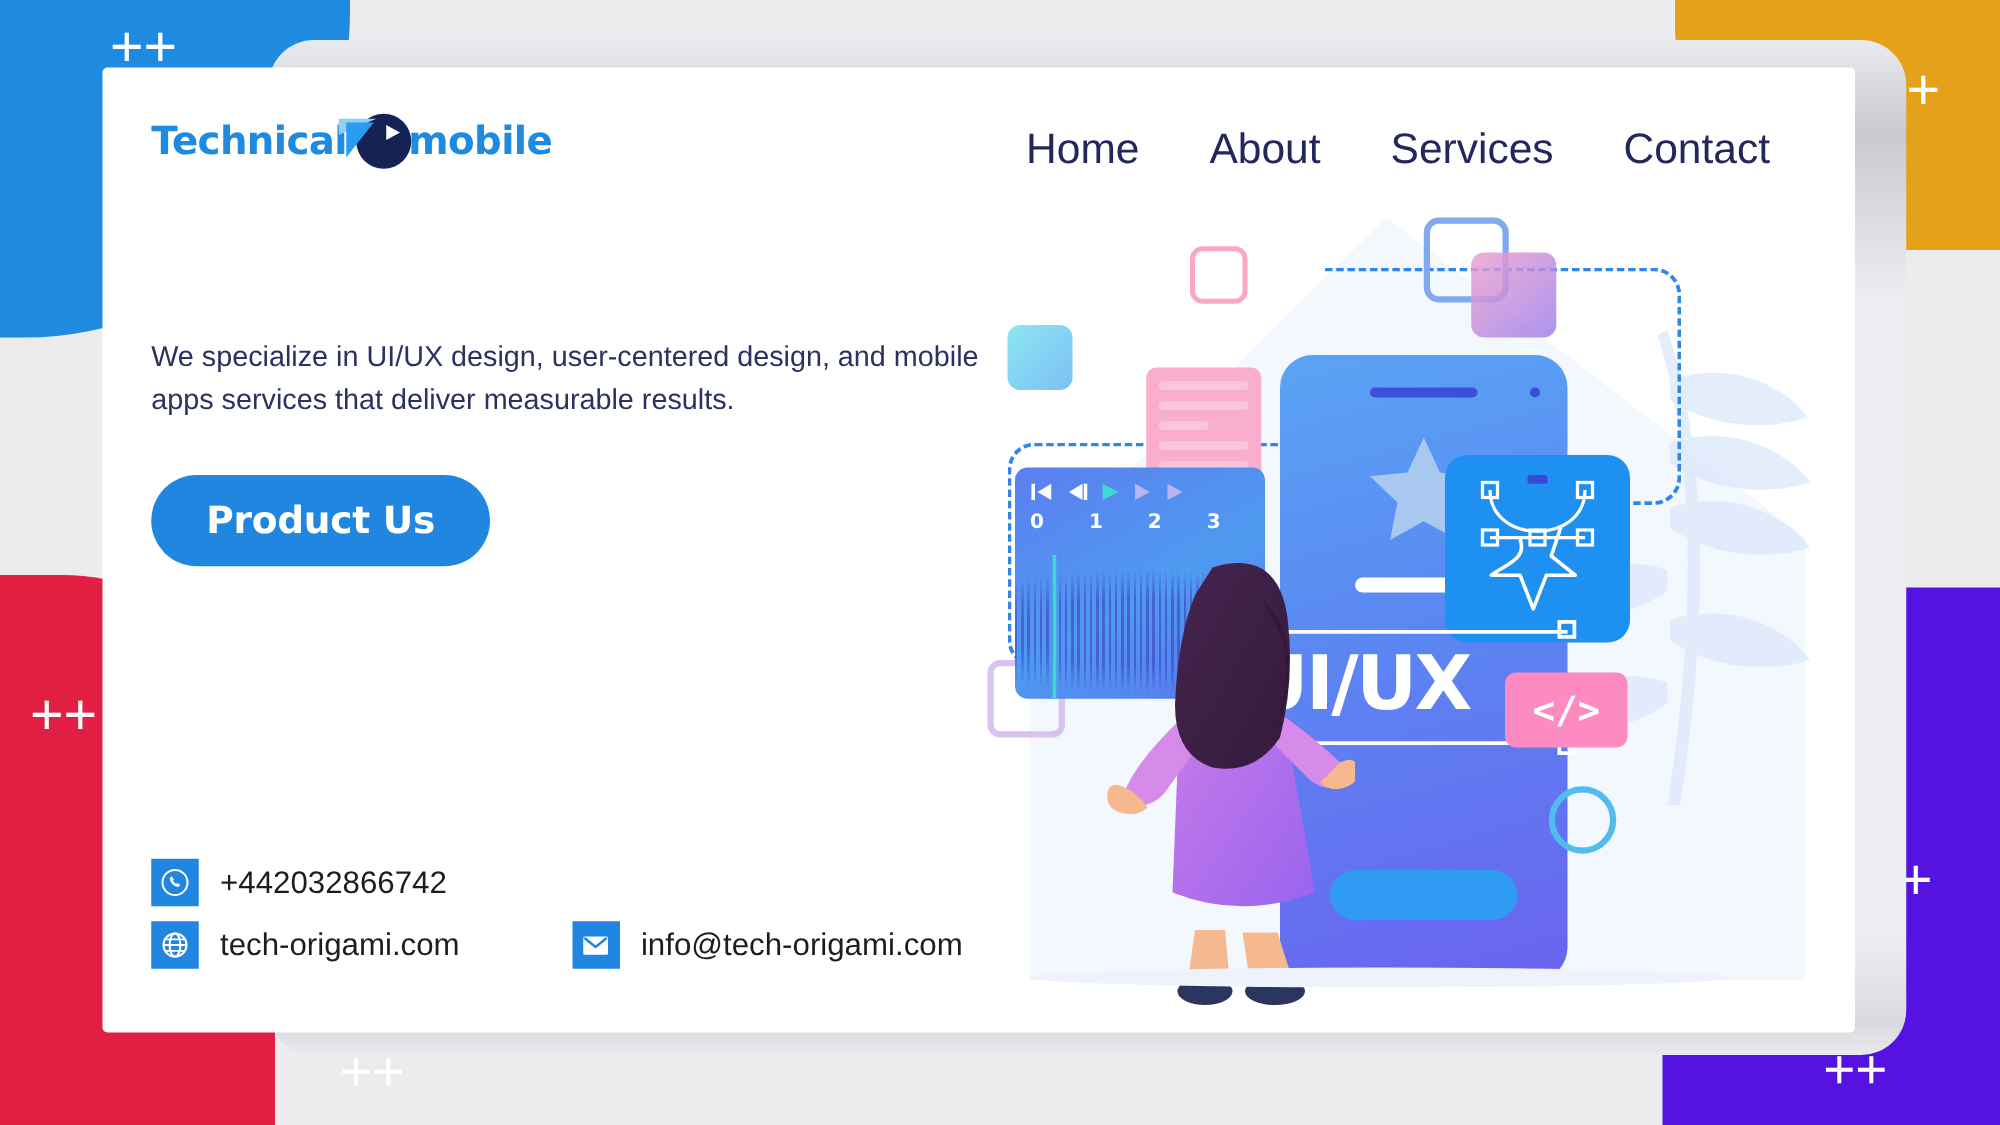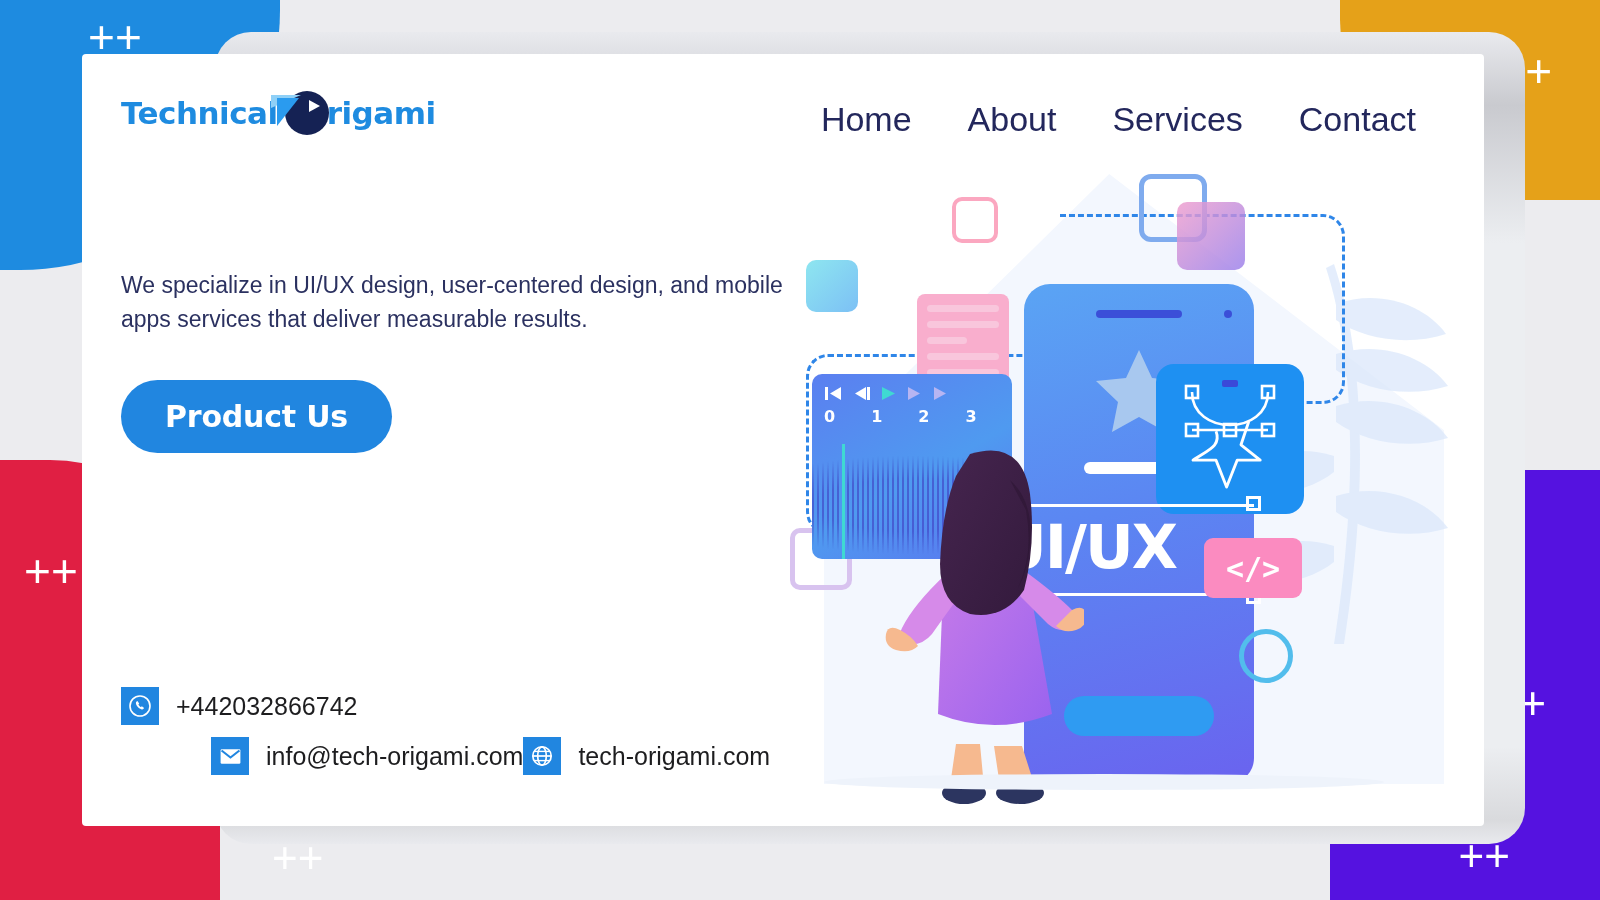--- a/index.html
+++ b/index.html
@@ -305,21 +305,21 @@
   <div class="header">
 
     <div class="logo">
       <span class="logo-text">Technical</span>
       <span class="logo-mark">
         <span class="disc"></span>
         <span class="wing"></span>
         <span class="bird"></span>
         <span class="beak"></span>
       </span>
-      <span class="logo-text2">rigami</span>
+      <span class="logo-text2">mobile</span>
     </div>
 
     <nav class="nav">
       <a href="#">Home</a>
       <a href="#">About</a>
       <a href="#">Services</a>
       <a href="#">Contact</a>
     </nav>
   </div>
 
@@ -335,41 +335,41 @@
           <svg width="24" height="24" viewBox="0 0 24 24">
             <circle cx="12" cy="12" r="10" fill="none" stroke="#fff" stroke-width="1.6"></circle>
             <path d="M8.6 7.6c-.5.4-.8 1-.7 1.7.3 2.6 3.2 5.6 5.9 6.1.7.1 1.3-.2 1.7-.7l.6-.8-2.2-1.6-.9.8c-1.1-.5-2.1-1.5-2.6-2.7l.8-.9L9.4 7z" fill="#fff"></path>
           </svg>
         </span>
         <span class="contact-text">+442032866742</span>
       </div>
     </div>
 
     <div class="contact-line">
-      <div class="contact-item email">
-        <span class="ic">
-          <svg width="25" height="25" viewBox="0 0 24 24">
-            <rect x="2.5" y="5" width="19" height="14" rx="1.2" fill="#fff"></rect>
-            <path d="M3.4 6.2 12 13l8.6-6.8" fill="none" stroke="#2186e0" stroke-width="2"></path>
-          </svg>
-        </span>
-        <span class="contact-text">info@tech-origami.com</span>
-      </div>
-
       <div class="contact-item">
         <span class="ic">
           <svg width="24" height="24" viewBox="0 0 24 24">
             <circle cx="12" cy="12" r="9.2" fill="none" stroke="#fff" stroke-width="1.7"></circle>
             <ellipse cx="12" cy="12" rx="4.3" ry="9.2" fill="none" stroke="#fff" stroke-width="1.7"></ellipse>
             <line x1="2.9" y1="12" x2="21.1" y2="12" stroke="#fff" stroke-width="1.7"></line>
             <line x1="4.3" y1="7.4" x2="19.7" y2="7.4" stroke="#fff" stroke-width="1.4"></line>
             <line x1="4.3" y1="16.6" x2="19.7" y2="16.6" stroke="#fff" stroke-width="1.4"></line>
           </svg>
         </span>
         <span class="contact-text">tech-origami.com</span>
+      </div>
+
+      <div class="contact-item email">
+        <span class="ic">
+          <svg width="25" height="25" viewBox="0 0 24 24">
+            <rect x="2.5" y="5" width="19" height="14" rx="1.2" fill="#fff"></rect>
+            <path d="M3.4 6.2 12 13l8.6-6.8" fill="none" stroke="#2186e0" stroke-width="2"></path>
+          </svg>
+        </span>
+        <span class="contact-text">info@tech-origami.com</span>
       </div>
     </div>
   </div>
 
   <div class="illus">
 
     <div class="il-bg-poly"></div>
 
     <svg class="leaf" viewBox="0 0 290 460">
       <g fill="#dbe8fb">

